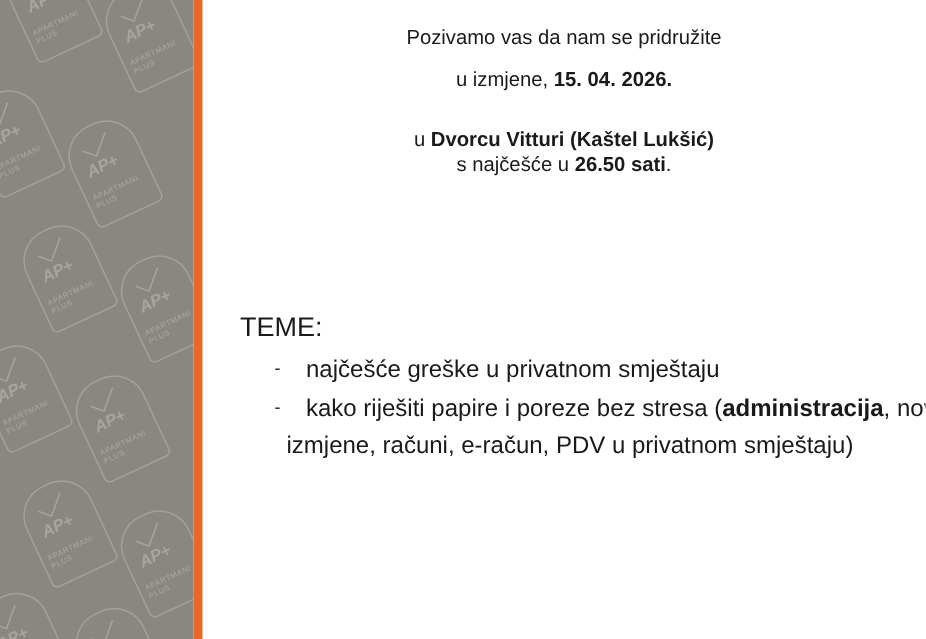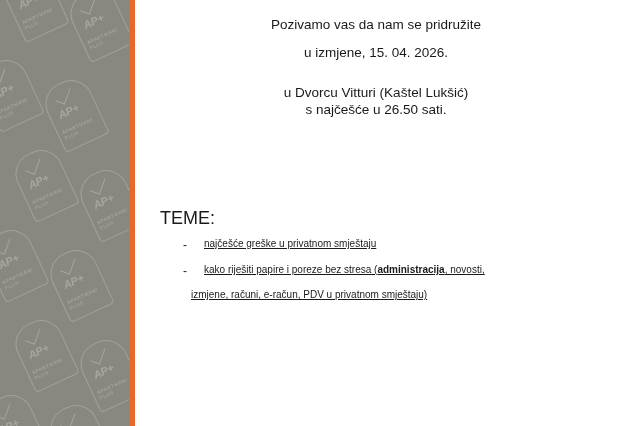--- a/index.html
+++ b/index.html
@@ -10,24 +10,24 @@
   .badge { position:absolute; width:46px; height:64px; border:1px solid rgba(255,255,255,0.22);
            border-radius:22px 22px 4px 4px; transform:rotate(-25deg); }
   .badge .ap { position:absolute; left:8px; top:22px; font-size:11px; font-style:italic; font-weight:bold;
                color:rgba(255,255,255,0.25); }
   .badge .pl { position:absolute; left:4px; top:42px; font-size:5px; letter-spacing:0.5px;
                color:rgba(255,255,255,0.28); }
   .badge .check { position:absolute; left:12px; top:6px; width:16px; height:9px;
                   border-left:1px solid rgba(255,255,255,0.25); border-bottom:1px solid rgba(255,255,255,0.25);
                   transform:rotate(-45deg); }
   .invite { position:absolute; left:135px; width:482px; text-align:center; font-size:13.5px; }
-  .invite b { font-weight:normal; }
+  .invite b { font-weight:bold; }
   .line { position:absolute; left:0; right:0; white-space:nowrap; }
   .teme { position:absolute; left:160px; top:208px; font-size:18px; }
-  .bullet { position:absolute; font-size:10px; white-space:nowrap;text-decoration:underline; }
+  .bullet { position:absolute; font-size:16px; white-space:nowrap; }
   .dash { position:absolute; left:183px; font-size:12px; }
 </style>
 </head>
 <body>
 
 <div class="side">
   <div class="badge" style="left:10px;top:-30px">
       <div class="ap">AP+</div>
       <div class="pl">APARTMANI PLUS</div>
     </div>

